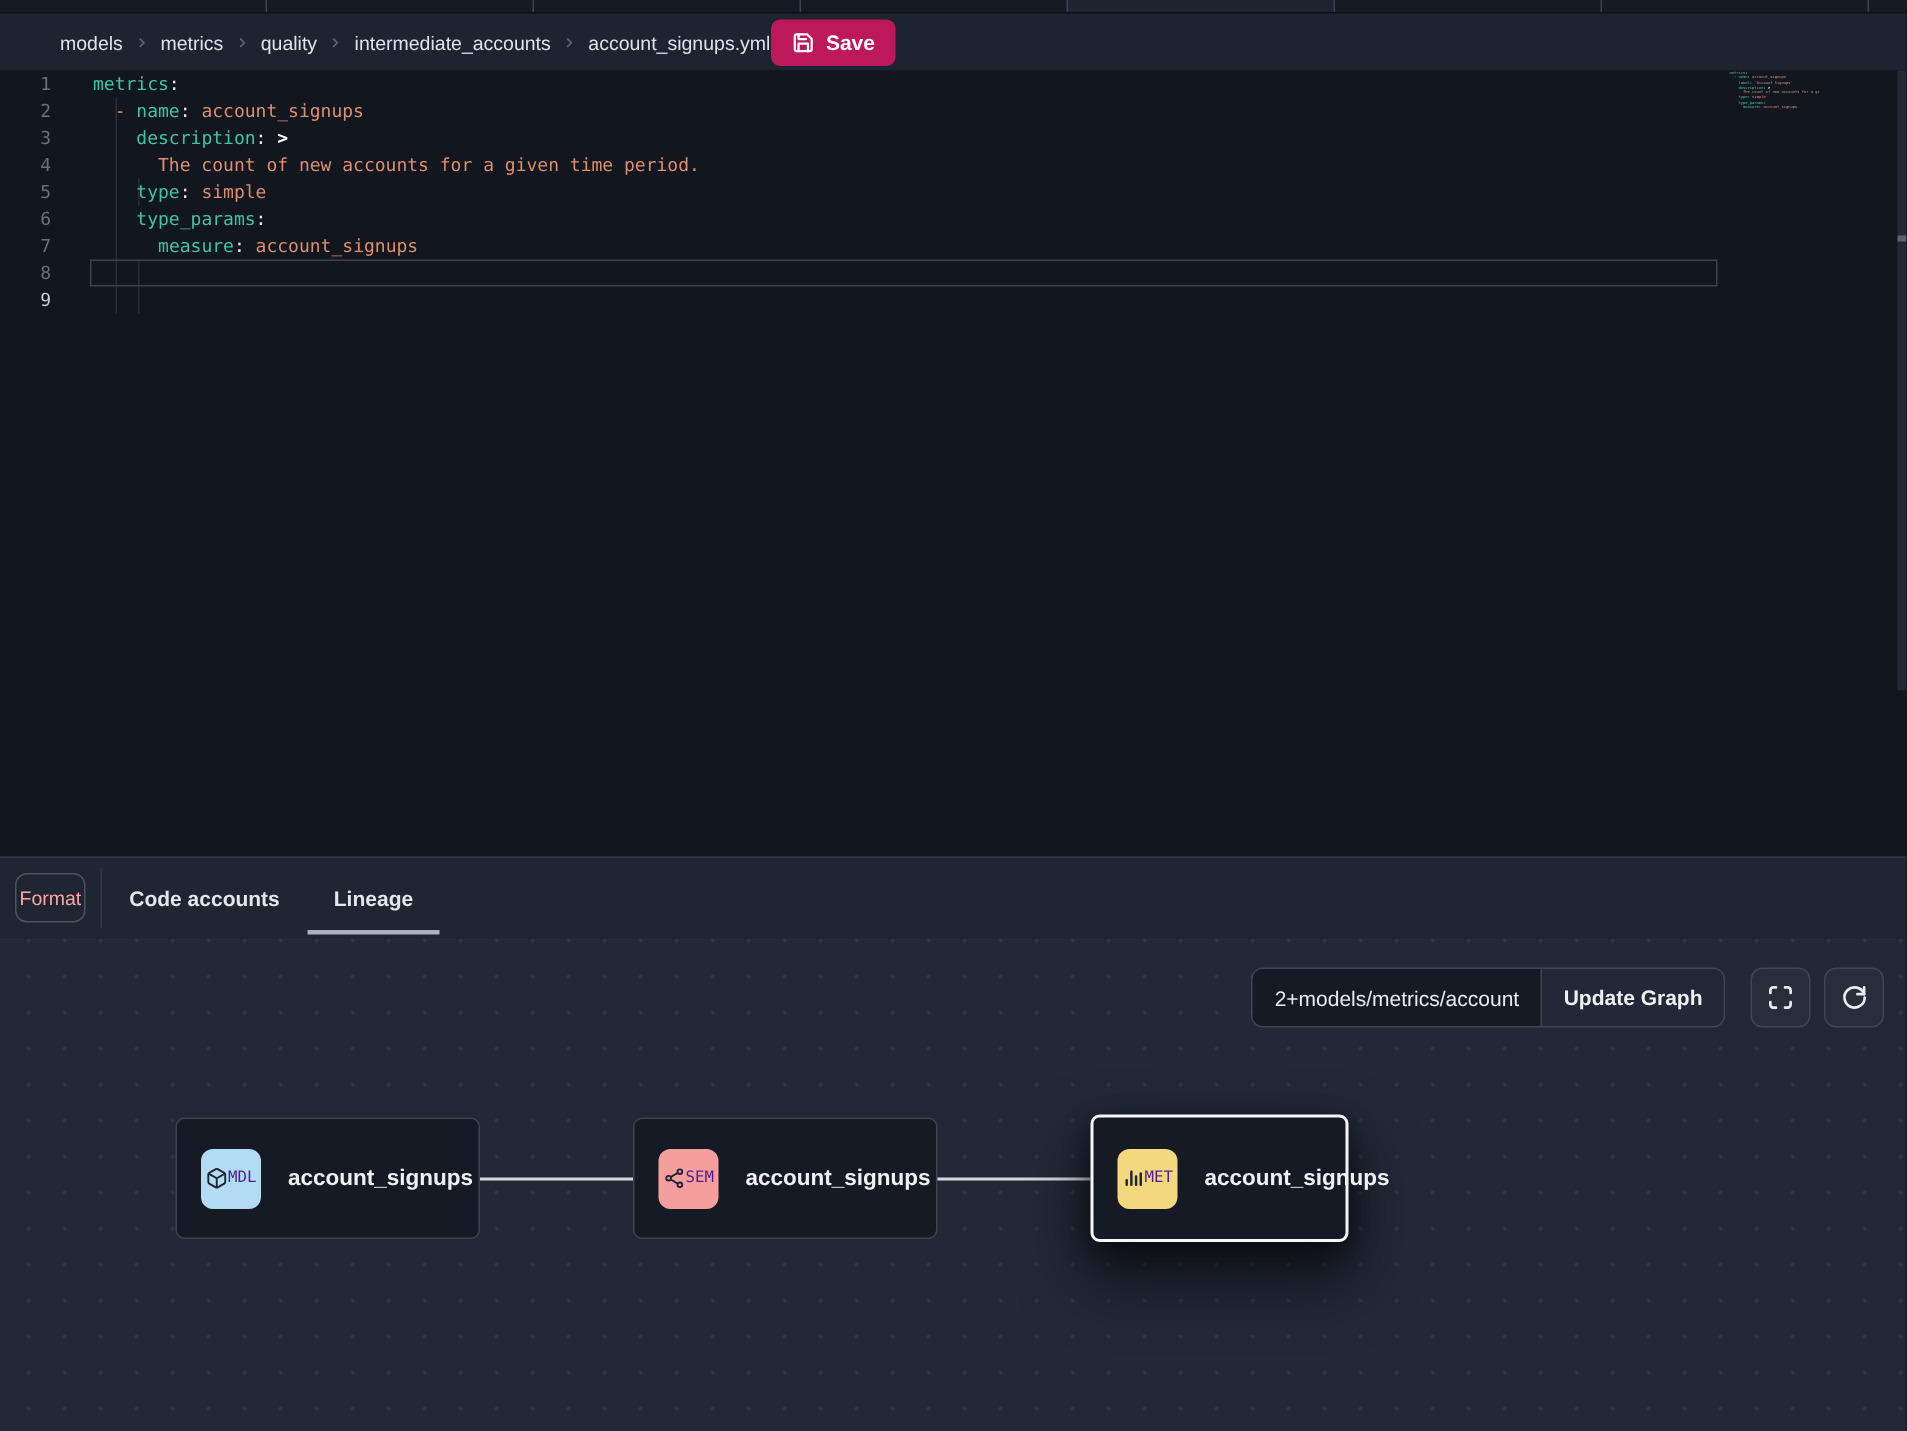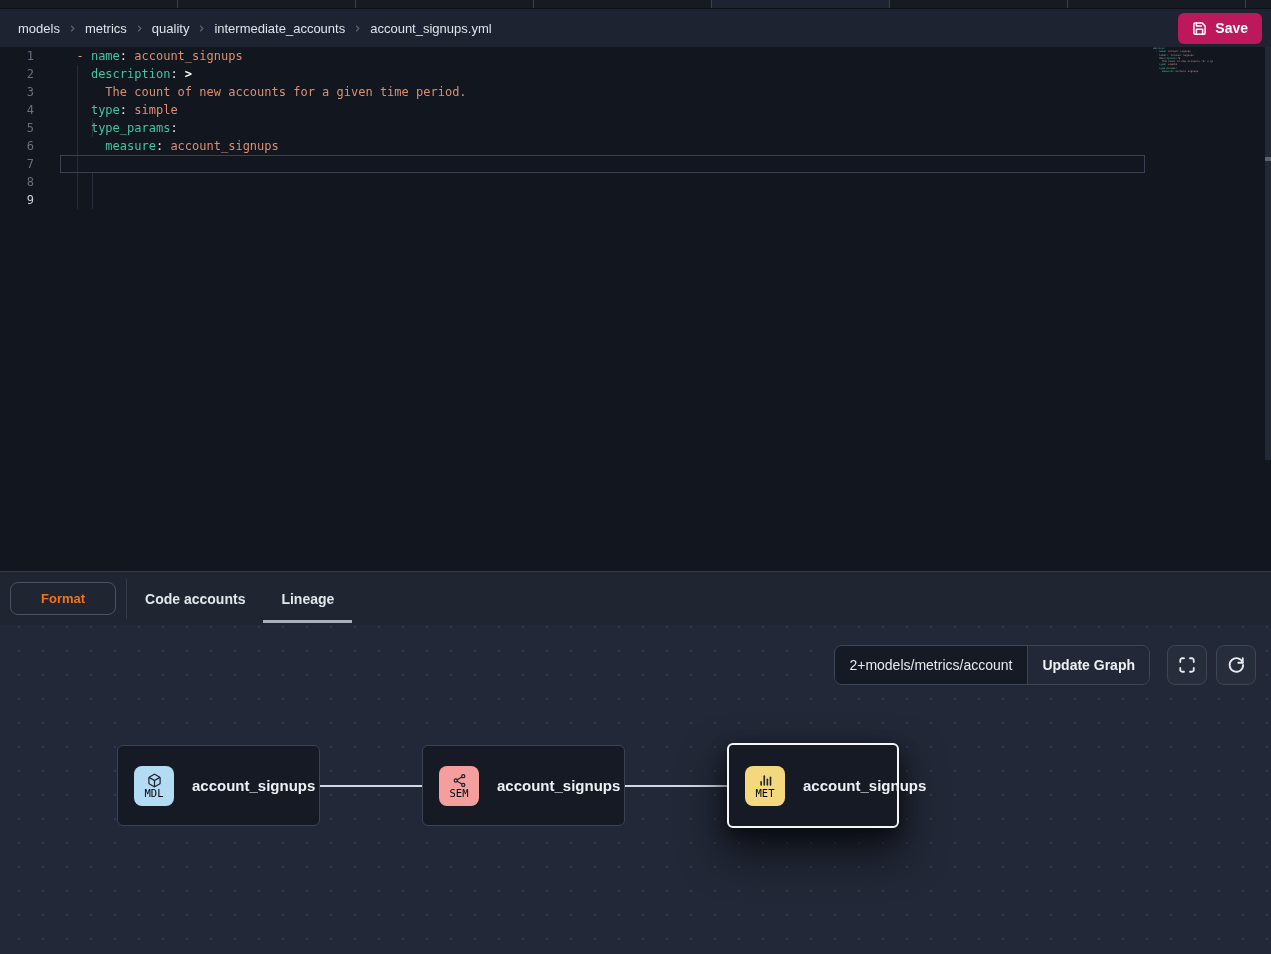--- a/index.html
+++ b/index.html
@@ -7,21 +7,21 @@
     font-family:"Liberation Sans", sans-serif; }
 
   
   .tab-strip { height:9px; background:#10141d; display:flex; border-bottom:1px solid #0d1017; }
   .strip-seg { width:178px; height:100%; background:#151a23; border-right:1px solid #3a4150; }
   .strip-seg:last-child { flex:1; border-right:none; }
   .strip-seg.active { background:#1d2330; }
 
   
   .crumb-bar { height:38px; background:#1d2330; display:flex; align-items:center;
-    padding:0 9px 0 18px; justify-content:space-between; }
+    padding:0 9px 0 40px; justify-content:flex-start; }
   .crumbs { display:flex; align-items:center; gap:7px; }
   .crumb { color:#dfe3e8; font-size:13px; cursor:pointer; }
   .crumb-sep { display:flex; align-items:center; }
   .save-btn { display:flex; align-items:center; gap:8px; background:#be185d; color:#fff;
     font-size:14px; font-weight:700; border:none; border-radius:6px; height:31px;
     padding:0 14px; cursor:pointer; }
 
   
   .editor { position:relative; height:524px; background:#12161f; font-family:"DejaVu Sans Mono", monospace; }
   .gutter { position:absolute; left:0; top:0; width:34px; text-align:right; }
@@ -40,23 +40,23 @@
   .indent-guide { position:absolute; width:1px; background:#272d3a; }
   .minimap { position:absolute; right:58px; top:0; width:60px; overflow:hidden; }
   .mini-line { font-size:2.5px; line-height:3.3px; white-space:pre; font-family:"DejaVu Sans Mono", monospace; }
   .editor-scrollbar { position:absolute; right:0; top:0; width:6px; height:413px;
     background:#232936; }
   .scroll-tick { position:absolute; top:110px; left:0; width:6px; height:4px; background:#5b6270; }
 
   
   .panel-header { height:54px; background:#1f2531; border-top:1px solid #333a47;
     display:flex; align-items:center; position:relative; }
-  .format-btn { margin-left:10px; height:33px; padding:0 30px; background:transparent;
-    border:1px solid #4b5464; border-radius:8px; color:#f97316; font-size:13px;
-    font-weight:700; cursor:pointer; font-family:"Liberation Sans", sans-serif; }
+  .format-btn { margin-left:10px; height:33px; padding:0 2px; background:transparent;
+    border:1px solid #4b5464; border-radius:8px; color:#fca5a5; font-size:13px;
+    font-weight:400; cursor:pointer; font-family:"Liberation Sans", sans-serif; }
   .header-divider { width:1px; height:40px; background:#353c49; margin-left:10px; }
   .tab { position:relative; height:100%; display:flex; align-items:center; padding:0 18px;
     color:#e3e7ec; font-size:14px; font-weight:700; cursor:pointer; }
   .tab:first-of-type { margin-left:16px; }
   .tab.active::after { content:''; position:absolute; left:0; right:0; bottom:2px;
     height:3px; background:#a9b1bc; }
 
   
   .canvas { position:relative; height:329px; background:#222837;
     background-image:radial-gradient(circle, #303748 1px, transparent 1.3px);
@@ -71,22 +71,22 @@
   .icon-btn { width:40px; height:40px; border:1px solid #3e4553; border-radius:8px;
     background:#262d3b; display:flex; align-items:center; justify-content:center; cursor:pointer; }
   .icon-btn.fullscreen { margin-left:17px; }
   .icon-btn.refresh { margin-left:9px; }
 
   .node { position:absolute; width:203px; height:81px; background:#151a24;
     border:1px solid #3c4351; border-radius:6px; display:flex; align-items:center;
     padding-left:16px; cursor:pointer; }
   .node.selected { border:2px solid #f4f6f8;
     box-shadow:0 22px 42px 4px rgba(0,0,0,.55), 0 6px 18px rgba(0,0,0,.45); }
-  .badge { width:40px; height:40px; border-radius:8px; display:flex; flex-direction:column;
-    align-items:center; justify-content:center; color:#000000; flex-shrink:0;text-align:center; }
+  .badge { width:40px; height:40px; border-radius:8px; display:flex; 
+    align-items:center; justify-content:center; color:#4c1d95; flex-shrink:0;text-align:center; }
   .badge-mdl { background:#b3dcf4; }
   .badge-sem { background:#f59e9e; }
   .badge-met { background:#f4d87e; }
   .badge-code { font-size:10.5px; font-family:"DejaVu Sans Mono", monospace; line-height:11px; }
   .node-label { margin-left:18px; color:#eef1f4; font-size:15px; font-weight:600; }
   .edge { position:absolute; height:1.5px; background:#d4d8dd; }
 </style>
 </head>
 <body>
 
@@ -150,20 +150,21 @@
       <div class="ln">5</div>
       <div class="ln">6</div>
       <div class="ln">7</div>
       <div class="ln">8</div>
       <div class="ln cur">9</div>
     </div>
   <div class="indent-guide" style="left:77px; top:18px; height:144px;"></div>
   <div class="indent-guide" style="left:92px; top:72px; height:18px;"></div>
   <div class="indent-guide" style="left:92px; top:126px; height:36px;"></div>
   <div class="code-lines" id="codeLines">
+      <div class="code-line"><span class="tk-key">metrics</span><span class="tk-punc">:</span></div>
       <div class="code-line"><span class="tk-ws">  </span><span class="tk-dash">- </span><span class="tk-key">name</span><span class="tk-punc">:</span><span class="tk-val"> account_signups</span></div>
       <div class="code-line"><span class="tk-ws">    </span><span class="tk-key">description</span><span class="tk-punc">:</span><span class="tk-bold"> &gt;</span></div>
       <div class="code-line"><span class="tk-val">      The count of new accounts for a given time period.</span></div>
       <div class="code-line"><span class="tk-ws">    </span><span class="tk-key">type</span><span class="tk-punc">:</span><span class="tk-val"> simple</span></div>
       <div class="code-line"><span class="tk-ws">    </span><span class="tk-key">type_params</span><span class="tk-punc">:</span></div>
       <div class="code-line"><span class="tk-ws">      </span><span class="tk-key">measure</span><span class="tk-punc">:</span><span class="tk-val"> account_signups</span></div>
       <div class="code-line current"></div>
     </div>
   <div class="minimap" id="minimap">
       <div class="mini-line"><span class="tk-key">metrics</span><span class="tk-punc">:</span></div>

